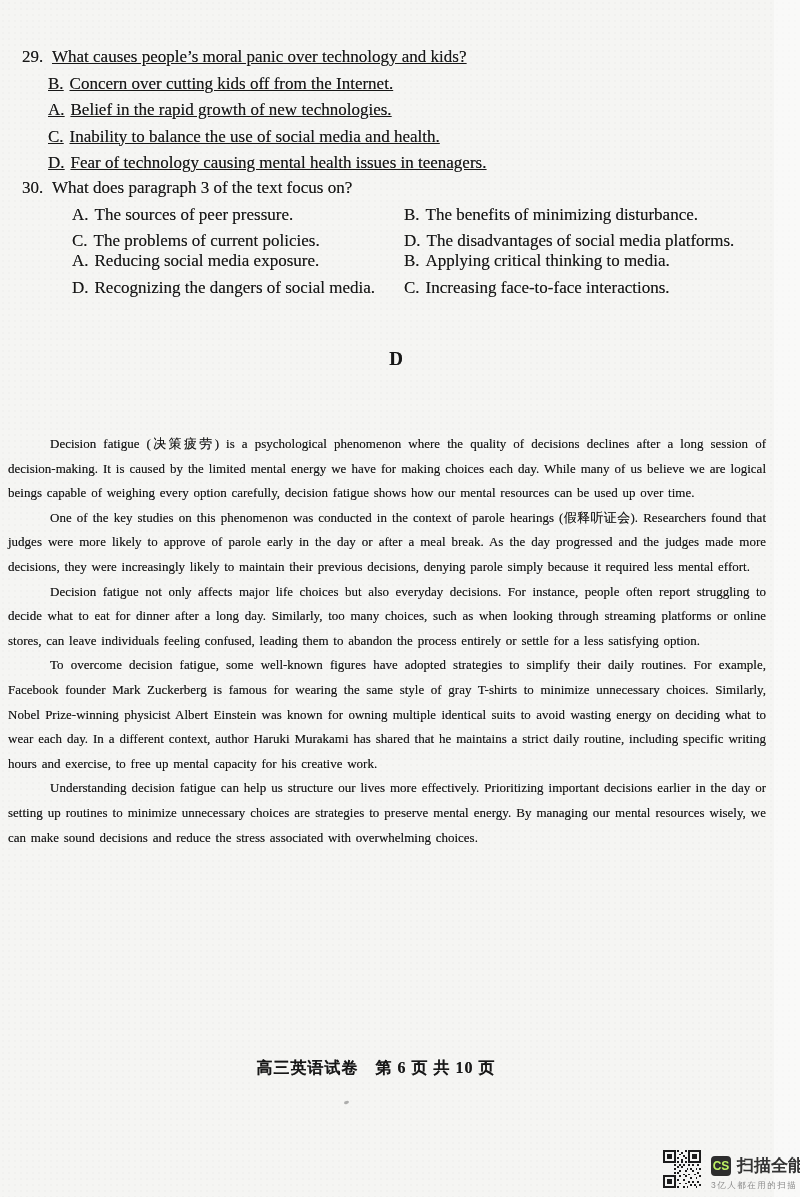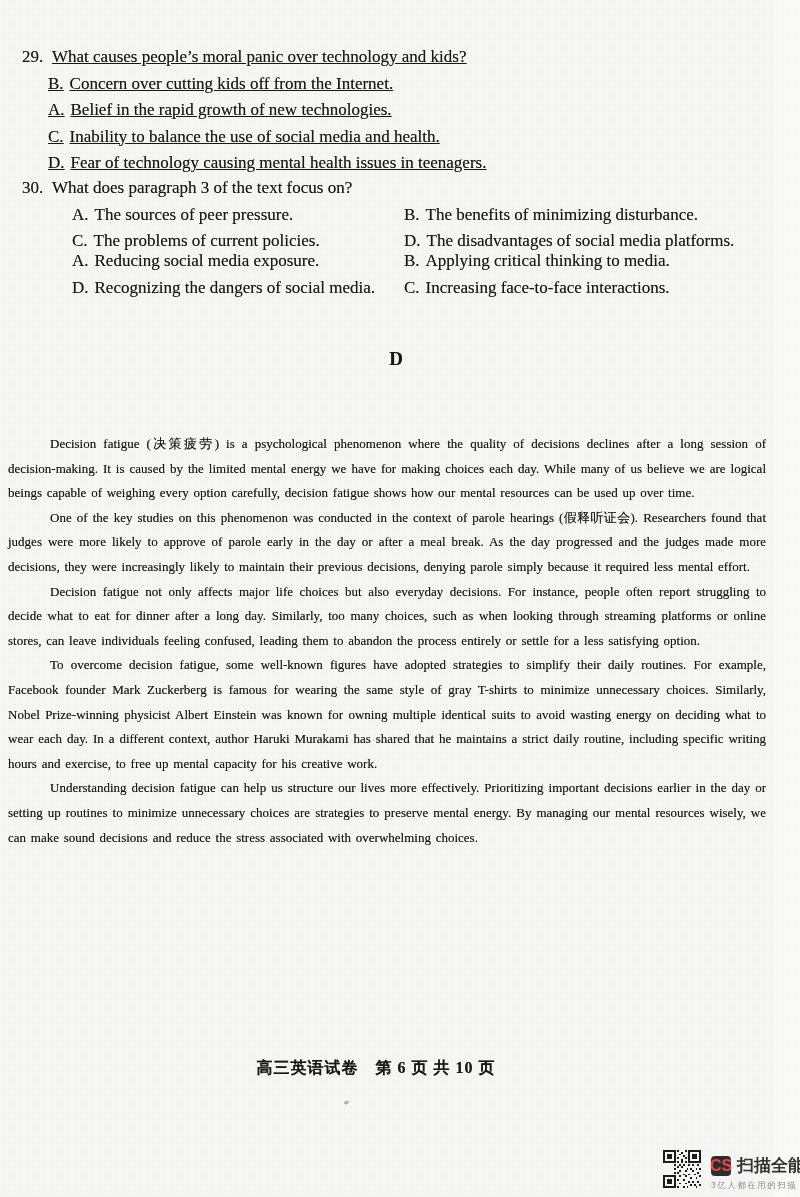--- a/index.html
+++ b/index.html
@@ -53,22 +53,22 @@
     background: rgba(40,40,40,0.35); border-radius: 50%; transform: rotate(-15deg);
   }
 
   
   #watermark { position: absolute; left: 663px; top: 1150px; display: flex; }
   .qr { display: block; }
   .wm-right { margin-left: 10px; }
   .wm-toprow { display: flex; align-items: center; margin-top: 4px; }
   .cs-badge {
     width: 20px; height: 20px; border-radius: 4px; background: #2d2d2d;
-    color: #ef4444; font-family: "Liberation Sans", sans-serif; font-weight: bold;
-    font-size: 16px; display: flex; align-items: center; justify-content: center;
+    color: #bef264; font-family: "Liberation Sans", sans-serif; font-weight: bold;
+    font-size: 12px; display: flex; align-items: center; justify-content: center;
     flex: 0 0 20px;
   }
   .wm-title {
     margin-left: 6px; font-family: "Liberation Sans", sans-serif;
     font-size: 17px; font-weight: bold; color: #333; white-space: nowrap;
   }
   .wm-tagline {
     margin-top: 3px; font-family: "Liberation Sans", sans-serif;
     font-size: 8.5px; letter-spacing: 1.5px; color: #8b8b8b; white-space: nowrap;
   }

